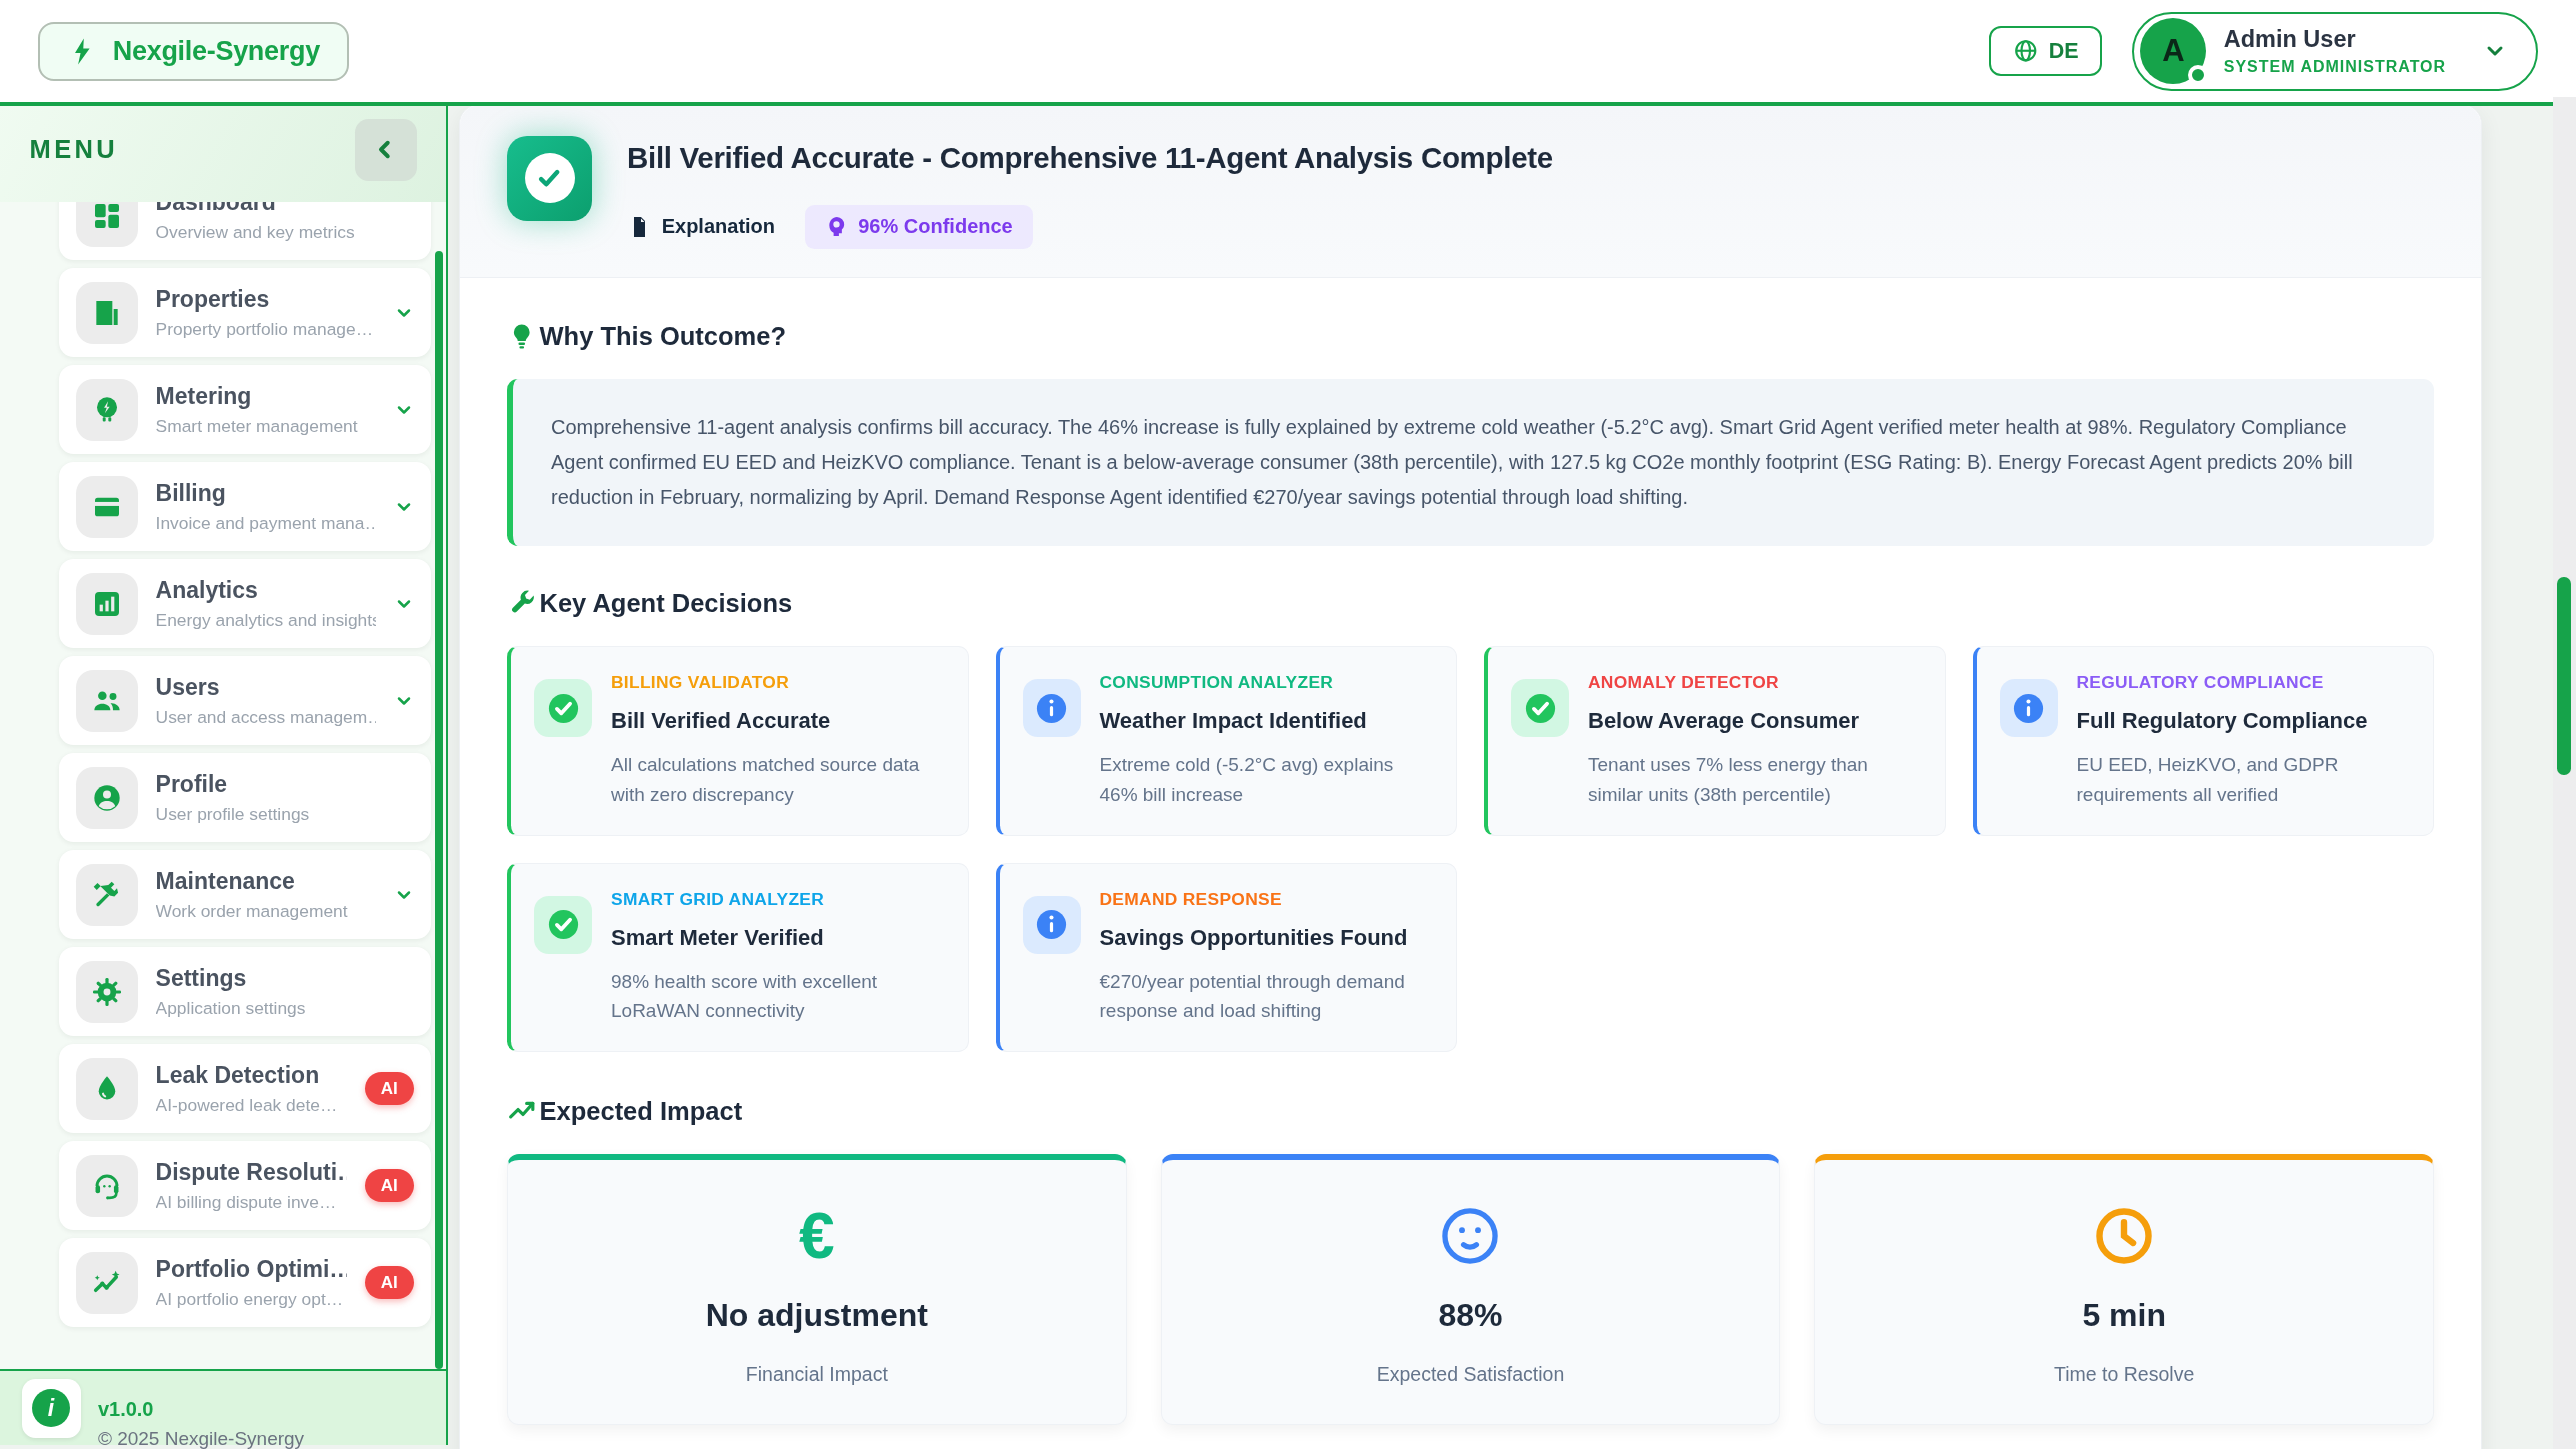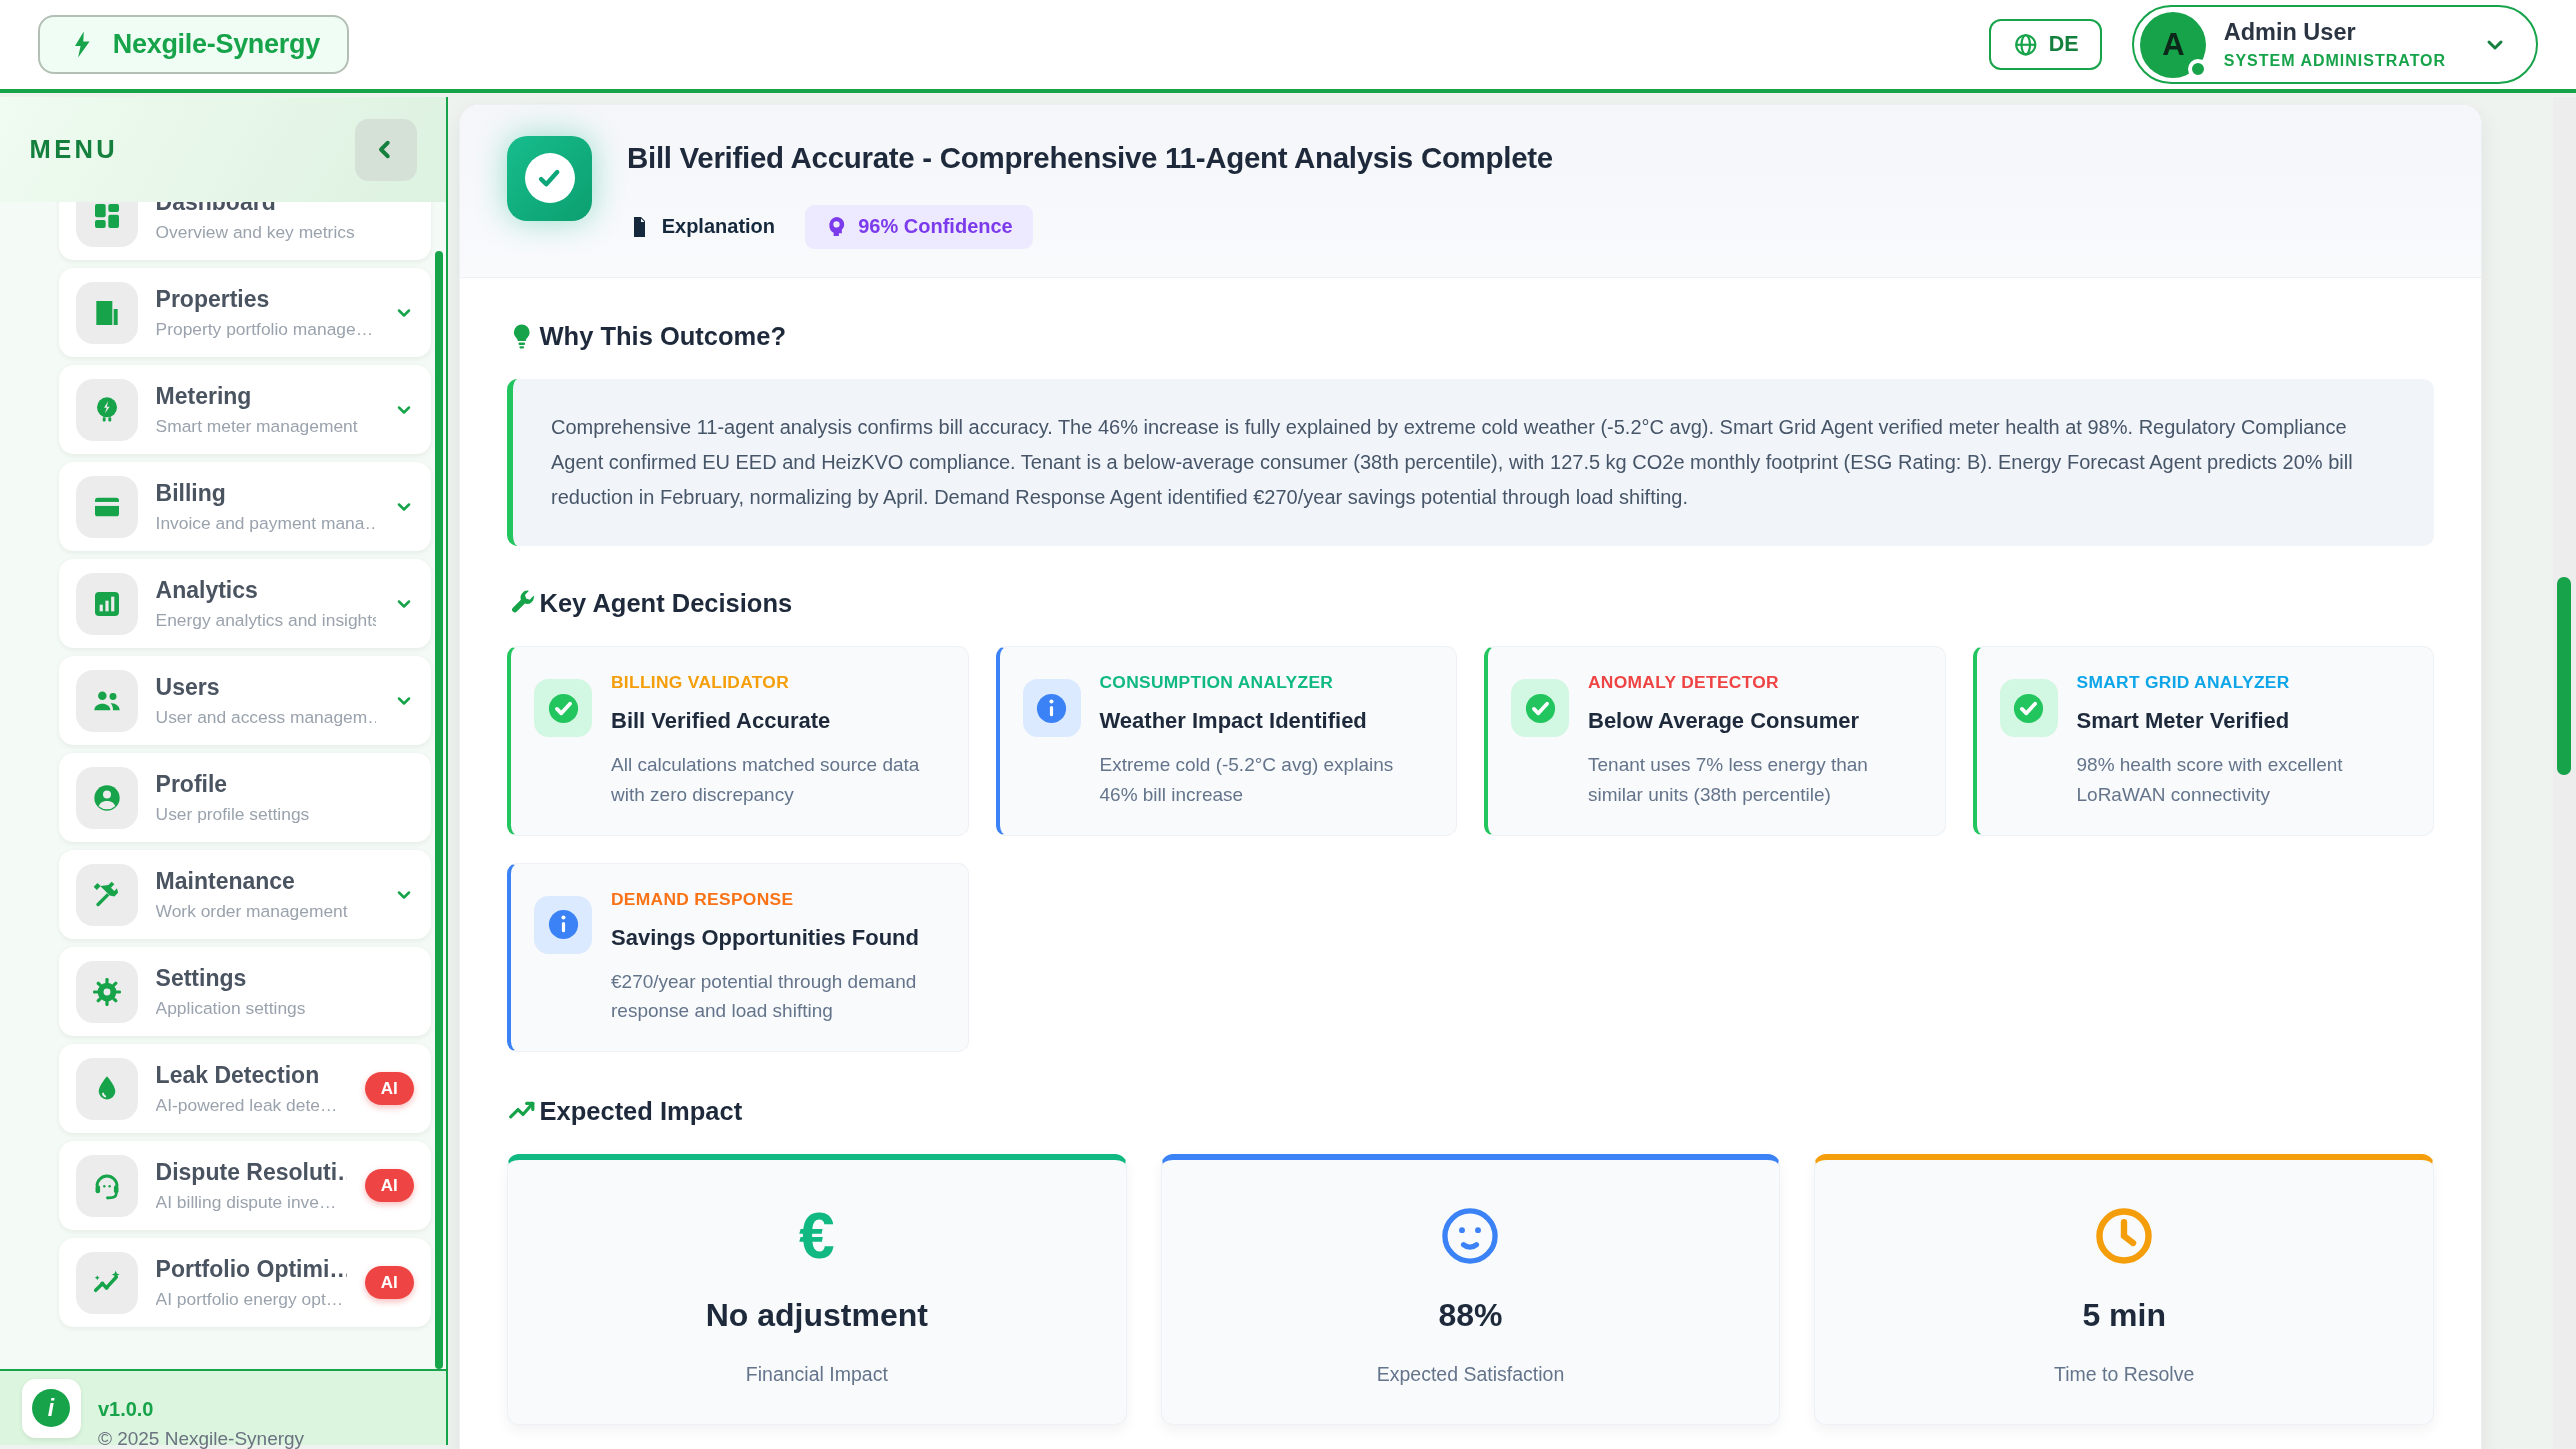--- a/index.html
+++ b/index.html
@@ -4,21 +4,21 @@
 <style>
   :root{
     --green:#16a34a; --green-dark:#15803d; --green-bright:#22c55e;
     --navy:#1e2a3b; --slate:#64748b; --slate-dark:#475569;
   }
   *{margin:0;padding:0;box-sizing:border-box;}
   html,body{width:2576px;height:1449px;overflow:hidden;background:#eff3f0;
     font-family:"Liberation Sans","DejaVu Sans",sans-serif;color:#1f2937;}
 
   
-  .header{position:absolute;top:0;left:0;width:2576px;height:93px;background:#ffffff;
+  .header{position:absolute;top:0;left:0;width:2576px;height:106px;background:#ffffff;
     border-bottom:4px solid var(--green);display:flex;align-items:center;padding:0 38px;z-index:50;}
   .logo-box{display:flex;align-items:center;gap:14.8px;background:#f0fdf4;border:2px solid #b3bfb4;
     border-radius:16px;padding:12px 27px;cursor:pointer;}
   .logo-box svg{width:31px;height:31px;color:var(--green);}
   .logo-text{font-size:27px;font-weight:bold;color:var(--green);letter-spacing:-0.3px;}
   .header-spacer{flex:1;}
   .lang-btn{display:flex;align-items:center;gap:10.7px;border:2px solid var(--green);border-radius:12px;
     background:#fff;padding:10.7px 21.5px;cursor:pointer;}
   .lang-btn svg{width:25.5px;height:25.5px;color:var(--green);}
   .lang-label{font-size:21.5px;font-weight:bold;color:var(--green-dark);}
@@ -450,20 +450,34 @@
                 <circle cx="12" cy="12" r="10" fill="#22c55e"></circle>
                 <path d="M7.5 12.3l3 3 6-6.6" fill="none" stroke="#ffffff" stroke-width="2.6" stroke-linecap="round" stroke-linejoin="round"></path>
               </svg>
             </div>
             <div class="dec-col">
               <div class="dec-agent">ANOMALY DETECTOR</div>
               <div class="dec-title">Below Average Consumer</div>
               <div class="dec-desc">Tenant uses 7% less energy than similar units (38th percentile)</div>
             </div>
           </div>
+          <div class="dec-card" style="--ac: #3b82f6; --lc: #8b5cf6;">
+            <div class="dec-tile blue">
+              <svg viewBox="0 0 24 24">
+                <circle cx="12" cy="12" r="10" fill="#3b82f6"></circle>
+                <rect x="10.9" y="10.3" width="2.2" height="7" rx="1.1" fill="#ffffff"></rect>
+                <circle cx="12" cy="7.2" r="1.4" fill="#ffffff"></circle>
+              </svg>
+            </div>
+            <div class="dec-col">
+              <div class="dec-agent">REGULATORY COMPLIANCE</div>
+              <div class="dec-title">Full Regulatory Compliance</div>
+              <div class="dec-desc">EU EED, HeizKVO, and GDPR requirements all verified</div>
+            </div>
+          </div>
           <div class="dec-card" style="--ac: #22c55e; --lc: #0ea5e9;">
             <div class="dec-tile green">
               <svg viewBox="0 0 24 24">
                 <circle cx="12" cy="12" r="10" fill="#22c55e"></circle>
                 <path d="M7.5 12.3l3 3 6-6.6" fill="none" stroke="#ffffff" stroke-width="2.6" stroke-linecap="round" stroke-linejoin="round"></path>
               </svg>
             </div>
             <div class="dec-col">
               <div class="dec-agent">SMART GRID ANALYZER</div>
               <div class="dec-title">Smart Meter Verified</div>

